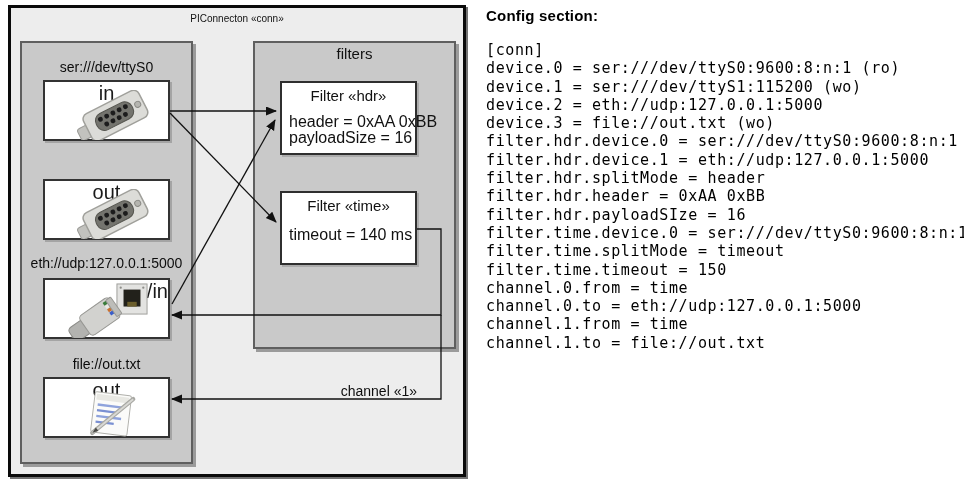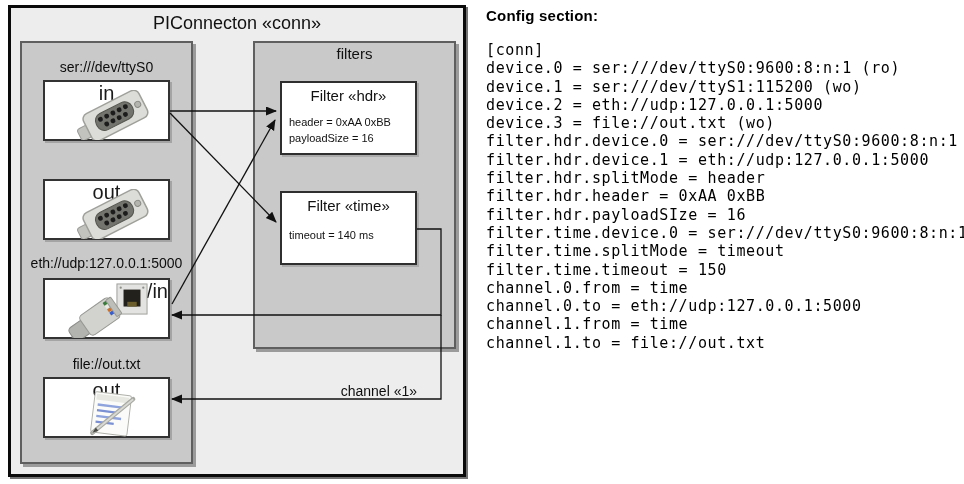--- a/index.html
+++ b/index.html
@@ -9,21 +9,21 @@
   }
 
   
   .outer{
     position:absolute;left:8px;top:5px;width:452px;height:466px;
     background:#ededed;border:3px solid #0a0a0a;
     box-shadow:2px 2px 0 rgba(0,0,0,0.55);
   }
   .outer-title{
     position:absolute;left:0;right:0;top:5px;text-align:center;
-    font-size:18px;color:#111;
+    font-size:10px;color:#111;
   }
 
   
   .group{
     position:absolute;background:#c9c9c9;border:2px solid #5f5f5f;
     box-shadow:3px 3px 0 #9b9b9b;box-sizing:border-box;
   }
   .group-devices{left:9px;top:33px;width:173px;height:423px;}
   .group-filters{left:242px;top:33px;width:203px;height:308px;}
   .filters-title{
@@ -53,21 +53,21 @@
   .filter-box{
     position:absolute;left:25px;width:137px;height:74px;background:#fff;
     border:2px solid #2f2f2f;box-sizing:border-box;
     box-shadow:2px 2px 0 rgba(0,0,0,0.15);
   }
   .filter-title{
     position:absolute;left:0;right:0;top:4px;text-align:center;
     font-size:15px;color:#111;
   }
   .filter-props{position:absolute;left:7px;top:31px;}
-  .filter-prop{font-size:11px;line-height:16px;color:#111;white-space:nowrap;}
+  .filter-prop{font-size:16px;line-height:16px;color:#111;white-space:nowrap;}
 
   
   .channel-label{
     position:absolute;left:0;right:37px;text-align:right;
     font-size:14px;color:#0d0d0d;
   }
 
   
   .wires{position:absolute;left:0;top:0;pointer-events:none;z-index:6;}
 

